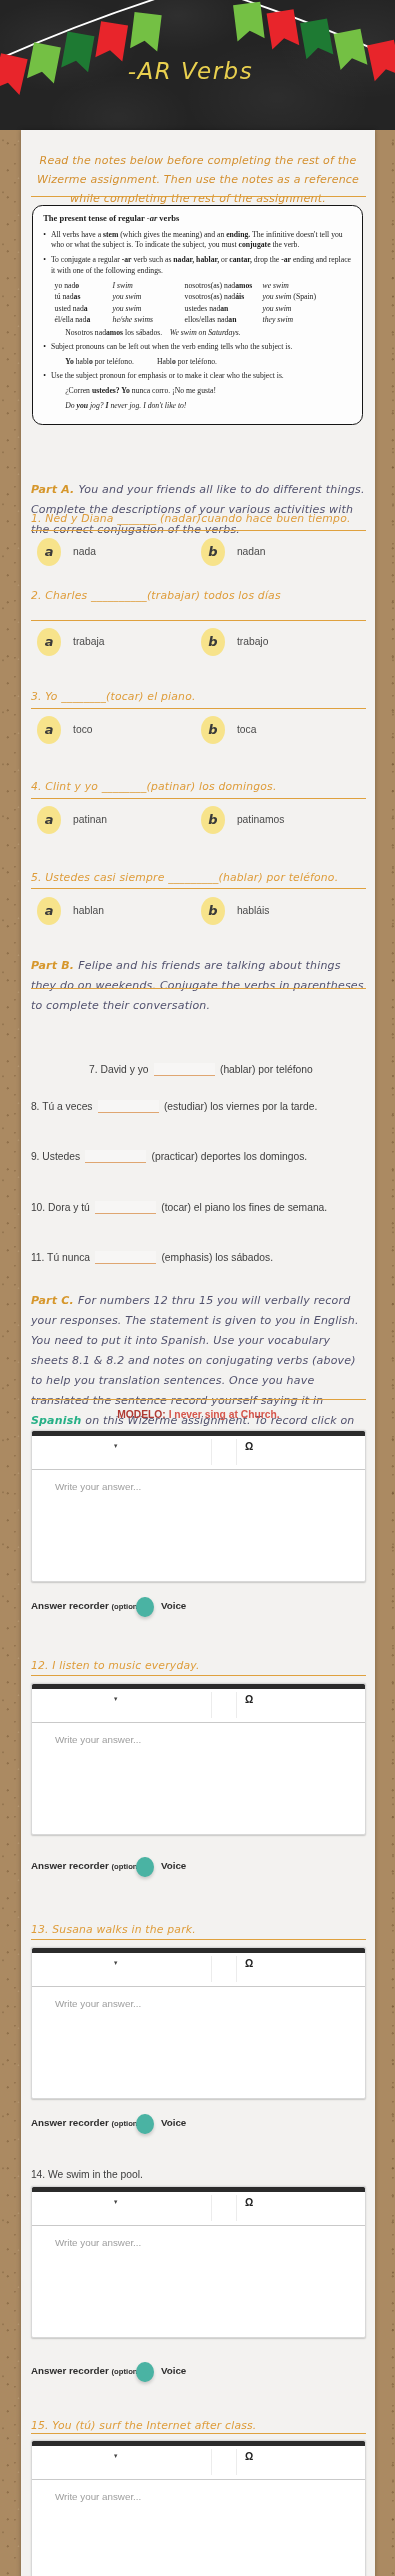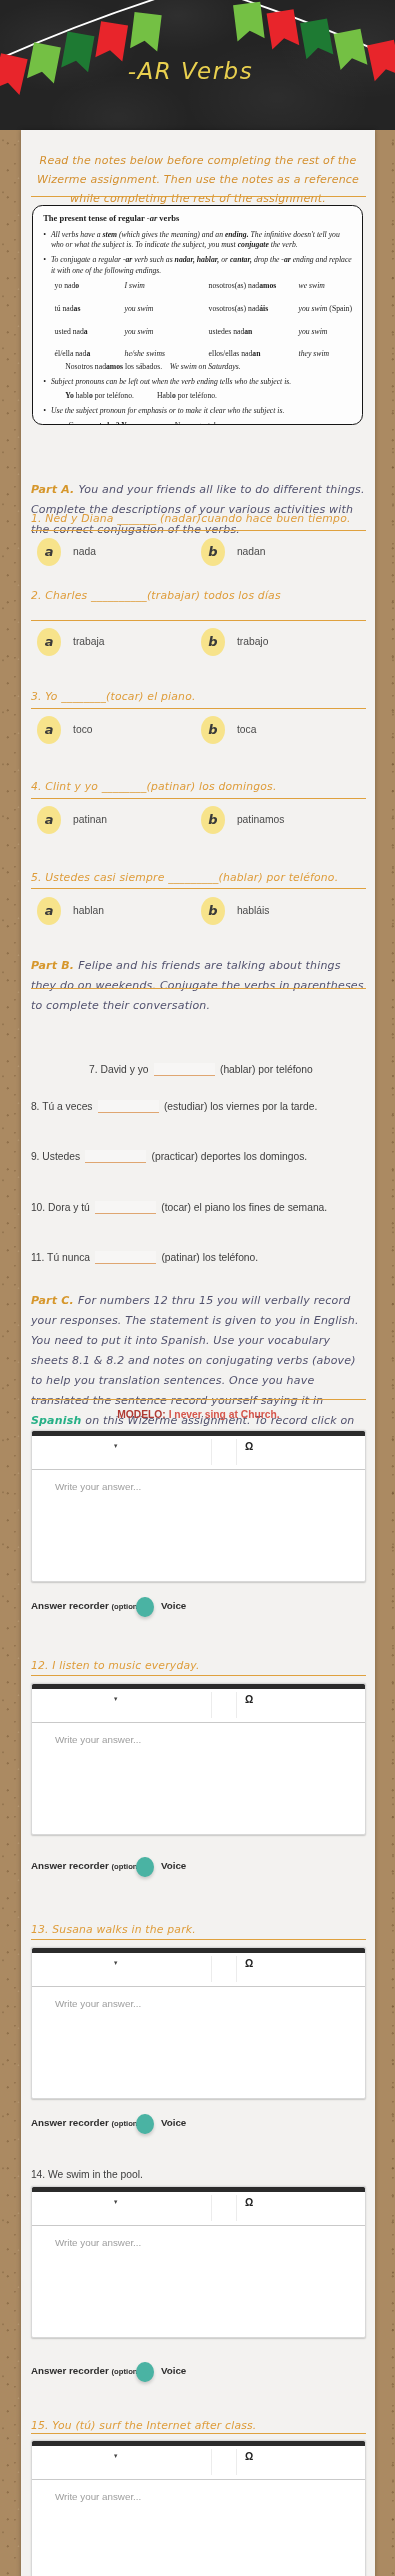--- a/index.html
+++ b/index.html
@@ -40,23 +40,23 @@
   .intro{left:12.4px;width:330px;top:20.6px;text-align:center;font-size:11px;line-height:19px;color:#d4902f;}
   .divider{height:0;border-top:0.8px solid #dfa13e;left:10.3px;width:335px;}
   
   .notes-box{
     left:11.3px;top:75px;width:331px;height:220px;background:#fdfdfd;
     border:1.3px solid #151515;border-radius:10.3px;box-sizing:border-box;
     padding:6.2px 9.3px 4.1px 9.3px;overflow:hidden;
     font-family:"Liberation Serif",serif;font-size:7.7px;line-height:1.4;color:#1c1c1c;
   }
   .notes-title{font-weight:bold;font-size:8.5px;margin:1px 0 4.6px 1px;}
-  .n-bullet{padding-left:7.7px;position:relative;margin:0 0 4.1px 1px;font-style:italic;}
+  .n-bullet{padding-left:7.7px;position:relative;margin:0 0 4.1px 1px;}
   .n-bullet::before{content:"•";position:absolute;left:0;top:0;}
-  .n-table{display:grid;grid-template-columns:58px 72px 78px auto;margin:1px 0 2.1px 12.4px;row-gap:0.5px;gap:12px;}
+  .n-table{display:grid;grid-template-columns:58px 72px 78px auto;margin:1px 0 2.1px 12.4px;row-gap:0.5px;}
   .n-indent{margin:1px 0 3.6px 23px;}
   .n-ital{font-style:italic;}
   
   .part-head{left:10.3px;width:337px;font-size:11px;line-height:20px;color:#52526e;}
   .part-label{color:#d6972c;font-weight:bold;margin-right:4.1px;}
   
   .q-orange{left:10.3px;width:340px;font-size:10.8px;color:#de9c39;line-height:15.5px;}
   .opt-row{left:10.3px;width:335px;height:29px;}
   .opt{position:absolute;top:0;height:29px;cursor:pointer;}
   .opt-a{left:6.2px;}  .opt-b{left:170px;}
@@ -238,21 +238,21 @@
       </div>
       <div class="opt opt-b">
         <span class="opt-circle">b</span>
         <span class="opt-label">habláis</span>
       </div>
     </div>
     <div class="abs pb-q" style="top: 933px; text-align: center;"><span>7. David y yo</span><span class="blank"></span><span>(hablar) por teléfono</span></div>
     <div class="abs pb-q" style="top: 970px;"><span>8. Tú a veces</span><span class="blank"></span><span>(estudiar) los viernes por la tarde.</span></div>
     <div class="abs pb-q" style="top: 1020px;"><span>9. Ustedes</span><span class="blank"></span><span>(practicar) deportes los domingos.</span></div>
     <div class="abs pb-q" style="top: 1071px;"><span>10. Dora y tú</span><span class="blank"></span><span>(tocar) el piano los fines de semana.</span></div>
-    <div class="abs pb-q" style="top: 1121px;"><span>11. Tú nunca</span><span class="blank"></span><span>(patinar) los teléfono.</span></div>
+    <div class="abs pb-q" style="top: 1121px;"><span>11. Tú nunca</span><span class="blank"></span><span>(emphasis) los sábados.</span></div>
     <div class="abox" style="top: 1300px;">
     <div class="abox-topbar"></div>
     <div class="abox-toolbar">
       <span class="tb-caret">▾</span>
       <span class="tb-sep s1"></span>
       <span class="tb-sep s2"></span>
       <span class="tb-omega">Ω</span>
     </div>
     <div class="abox-body">
       <span class="abox-ph">Write your answer...</span>

